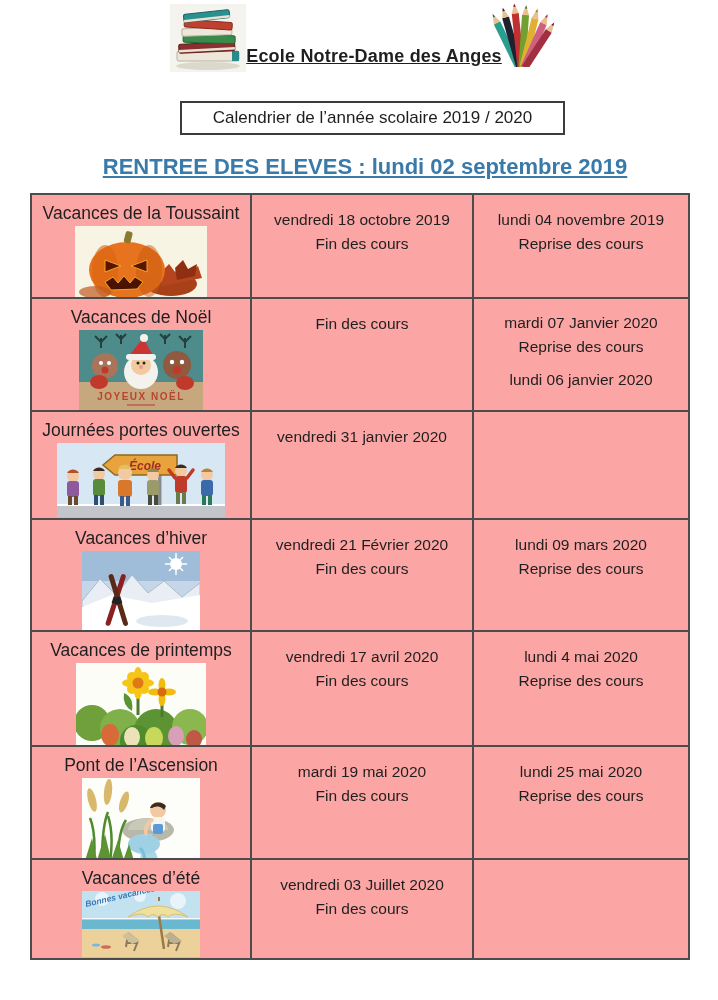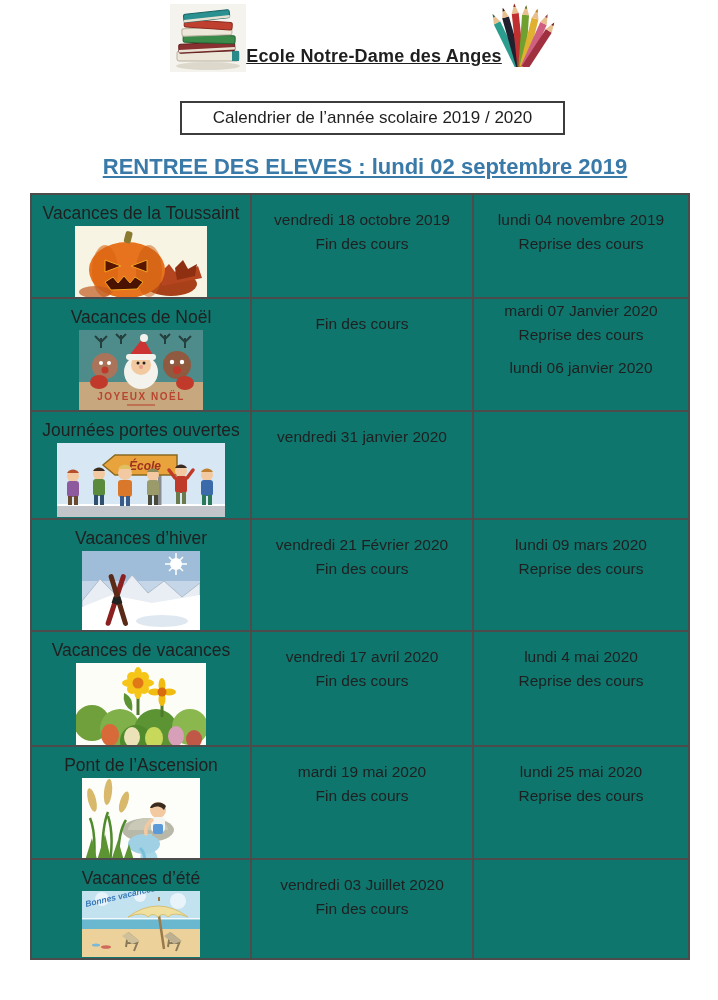--- a/index.html
+++ b/index.html
@@ -30,30 +30,30 @@
     position:absolute;top:154px;left:0;width:718px;text-align:center;padding-left:12px;
     font-size:22px;font-weight:bold;color:var(--blue);text-decoration:underline;
   }
   
   .cal-table{
     position:absolute;left:30px;top:193px;width:660px;
     border:2px solid var(--line);
     display:grid;
     grid-template-columns:220px 222px 214px;
     grid-template-rows:104px 113px 108px 112px 115px 113px 98px;
-    background:#0f766e;
+    background:#fca5a5;
   }
   .cell{border-right:2px solid var(--line);border-bottom:2px solid var(--line);overflow:hidden;}
   .cell:nth-child(3n){border-right:none;}
   .cell:nth-child(n+19){border-bottom:none;}
   .c-label{text-align:center;padding-top:8px;}
   .row-title{font-size:17.5px;}
   .clip{display:block;margin:2px auto 0 auto;}
   .c-date{text-align:center;font-size:15.5px;line-height:1.55;padding-top:13px;}
-  .c-date.tight{padding-top:0;text-align:center;}
+  .c-date.tight{padding-top:12px;text-align:center;}
   .block2{margin-top:9px;}
   .svgtxt{font-family:"Liberation Sans",sans-serif;}
 </style>
 </head>
 <body>
 
 <svg class="books-img" viewBox="0 0 76 68">
   <rect x="0" y="0" width="76" height="68" fill="#f5f3ed"></rect>
   <ellipse cx="38" cy="62" rx="32" ry="4" fill="#ddd8cc"></ellipse>
   <g transform="translate(38,56)">
@@ -283,21 +283,21 @@
   <div class="cell c-date">
     <div>vendredi 21 Février 2020</div>
     <div>Fin des cours</div>
   </div>
   <div class="cell c-date">
     <div>lundi 09 mars 2020</div>
     <div>Reprise des cours</div>
   </div>
 
   <div class="cell c-label">
-    <div class="row-title">Vacances de vacances</div>
+    <div class="row-title">Vacances de printemps</div>
     <svg class="clip" width="130" height="84" viewBox="0 0 130 84">
       <rect width="130" height="84" fill="#fdfdf8"></rect>
       <circle cx="16" cy="60" r="18" fill="#6fa03c"></circle>
       <circle cx="44" cy="66" r="20" fill="#7fb04a"></circle>
       <circle cx="80" cy="68" r="22" fill="#5c9434"></circle>
       <circle cx="114" cy="64" r="18" fill="#8ab84f"></circle>
       <circle cx="60" cy="78" r="16" fill="#4f8a2c"></circle>
       <path d="M62 52 V20 M86 54 V28" stroke="#4f7a2c" stroke-width="3"></path>
       <path d="M56 48 q-10 -6 -8 -18 q10 4 8 18z" fill="#5c9434"></path>
       <g>

